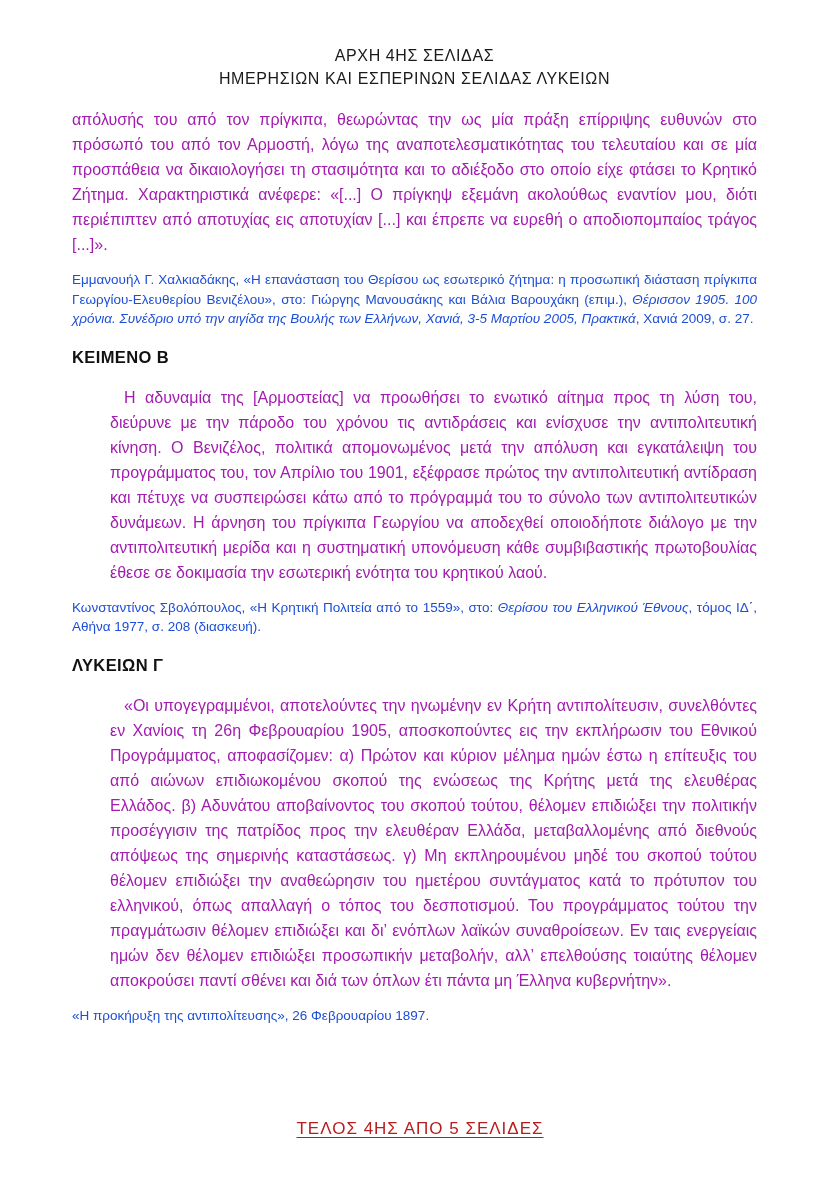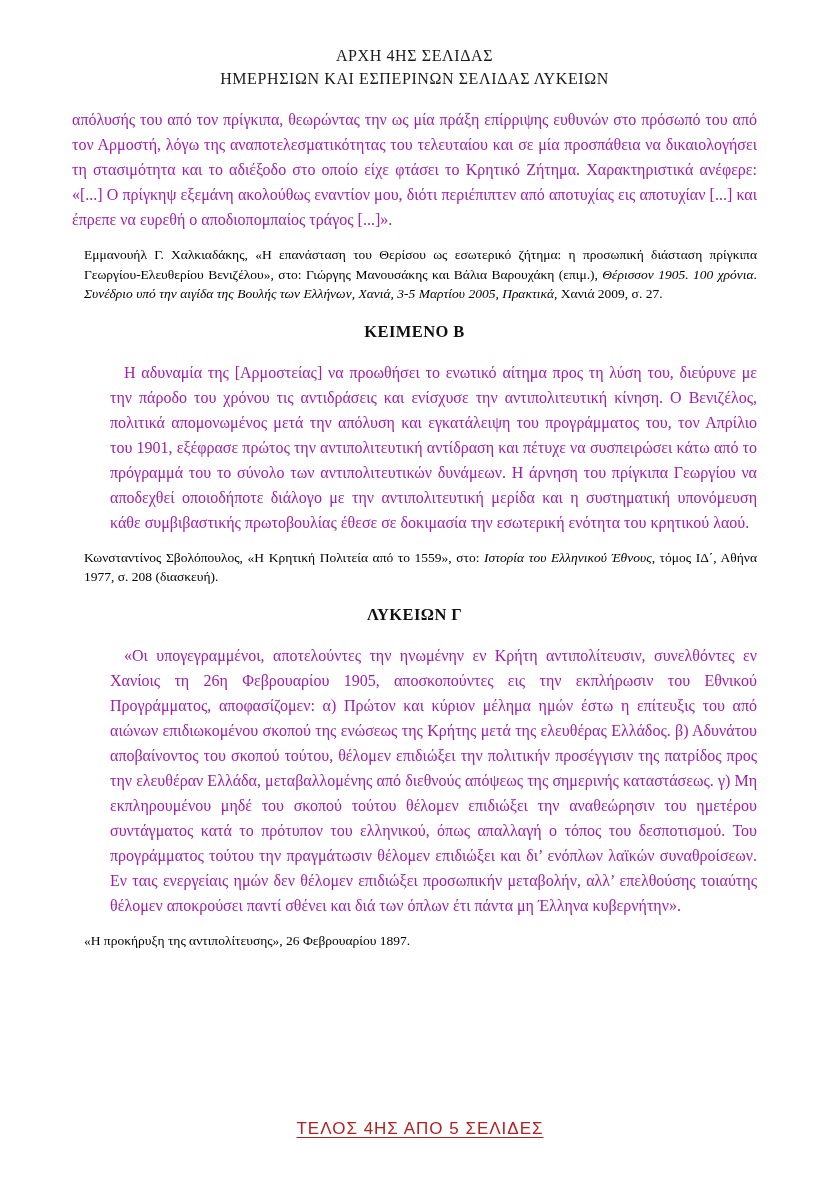--- a/index.html
+++ b/index.html
@@ -8,21 +8,20 @@
     position: relative;
     background: #ffffff;
     color: #111111;
     font-family: "Liberation Sans", "DejaVu Sans", sans-serif;
     overflow: hidden;
   }
   .page {
     position: absolute;
     inset: 0;
     padding: 44px 83px 0 72px;
-    font-family: Liberation Serif, serif;
   }
   .page-header {
     text-align: center;
     font-size: 16px;
     line-height: 23px;
     letter-spacing: 0.6px;
     color: #1a1a1a;
   }
   .body-par {
     margin-top: 17px;
@@ -31,27 +30,25 @@
     text-align: justify;
     text-justify: inter-word;
     color: #a21caf;
   }
   .body-par.indented { text-indent: 14px; margin-left: 38px; }
   .citation {
     margin-top: 13px;
     font-size: 13.5px;
     line-height: 19.5px;
     text-align: justify;
-    color: #000000;
-    margin-left: 12px;
+    color: #1d4ed8;
   }
   .citation .italic { font-style: italic; }
   .section-heading {
     margin-top: 17px;
-    text-align: center;
     font-weight: bold;
     font-size: 16.5px;
     line-height: 22px;
     letter-spacing: 0.4px;
     color: #111111;
   }
   .page-footer {
     position: absolute;
     left: 0;
     right: 0;
@@ -76,21 +73,21 @@
   </div>
 
   <p class="body-par">απόλυσής του από τον πρίγκιπα, θεωρώντας την ως μία πράξη επίρριψης ευθυνών στο πρόσωπό του από τον Αρμοστή, λόγω της αναποτελεσματικότητας του τελευταίου και σε μία προσπάθεια να δικαιολογήσει τη στασιμότητα και το αδιέξοδο στο οποίο είχε φτάσει το Κρητικό Ζήτημα. Χαρακτηριστικά ανέφερε: «[...] Ο πρίγκηψ εξεμάνη ακολούθως εναντίον μου, διότι περιέπιπτεν από αποτυχίας εις αποτυχίαν [...] και έπρεπε να ευρεθή ο αποδιοπομπαίος τράγος [...]».</p>
 
   <p class="citation"><span>Εμμανουήλ Γ. Χαλκιαδάκης, «Η επανάσταση του Θερίσου ως εσωτερικό ζήτημα: η προσωπική διάσταση πρίγκιπα Γεωργίου-Ελευθερίου Βενιζέλου», στο: Γιώργης Μανουσάκης και Βάλια Βαρουχάκη (επιμ.), </span><span class="italic">Θέρισσον 1905. 100 χρόνια. Συνέδριο υπό την αιγίδα της Βουλής των Ελλήνων, Χανιά, 3-5 Μαρτίου 2005, Πρακτικά</span><span>, Χανιά 2009, σ. 27.</span></p>
 
   <h2 class="section-heading">ΚΕΙΜΕΝΟ Β</h2>
 
   <p class="body-par indented">Η αδυναμία της [Αρμοστείας] να προωθήσει το ενωτικό αίτημα προς τη λύση του, διεύρυνε με την πάροδο του χρόνου τις αντιδράσεις και ενίσχυσε την αντιπολιτευτική κίνηση. Ο Βενιζέλος, πολιτικά απομονωμένος μετά την απόλυση και εγκατάλειψη του προγράμματος του, τον Απρίλιο του 1901, εξέφρασε πρώτος την αντιπολιτευτική αντίδραση και πέτυχε να συσπειρώσει κάτω από το πρόγραμμά του το σύνολο των αντιπολιτευτικών δυνάμεων. Η άρνηση του πρίγκιπα Γεωργίου να αποδεχθεί οποιοδήποτε διάλογο με την αντιπολιτευτική μερίδα και η συστηματική υπονόμευση κάθε συμβιβαστικής πρωτοβουλίας έθεσε σε δοκιμασία την εσωτερική ενότητα του κρητικού λαού.</p>
 
-  <p class="citation"><span>Κωνσταντίνος Σβολόπουλος, «Η Κρητική Πολιτεία από το 1559», στο: </span><span class="italic">Ιστορία του Ελληνικού Έθνους</span><span>, τόμος ΙΔ΄, Αθήνα 1977, σ. 208 (διασκευή).</span></p>
+  <p class="citation"><span>Κωνσταντίνος Σβολόπουλος, «Η Κρητική Πολιτεία από το 1559», στο: </span><span class="italic">Θερίσου του Ελληνικού Έθνους</span><span>, τόμος ΙΔ΄, Αθήνα 1977, σ. 208 (διασκευή).</span></p>
 
   <h2 class="section-heading">ΛΥΚΕΙΩΝ Γ</h2>
 
   <p class="body-par indented">«Οι υπογεγραμμένοι, αποτελούντες την ηνωμένην εν Κρήτη αντιπολίτευσιν, συνελθόντες εν Χανίοις τη 26η Φεβρουαρίου 1905, αποσκοπούντες εις την εκπλήρωσιν του Εθνικού Προγράμματος, αποφασίζομεν: α) Πρώτον και κύριον μέλημα ημών έστω η επίτευξις του από αιώνων επιδιωκομένου σκοπού της ενώσεως της Κρήτης μετά της ελευθέρας Ελλάδος. β) Αδυνάτου αποβαίνοντος του σκοπού τούτου, θέλομεν επιδιώξει την πολιτικήν προσέγγισιν της πατρίδος προς την ελευθέραν Ελλάδα, μεταβαλλομένης από διεθνούς απόψεως της σημερινής καταστάσεως. γ) Μη εκπληρουμένου μηδέ του σκοπού τούτου θέλομεν επιδιώξει την αναθεώρησιν του ημετέρου συντάγματος κατά το πρότυπον του ελληνικού, όπως απαλλαγή ο τόπος του δεσποτισμού. Του προγράμματος τούτου την πραγμάτωσιν θέλομεν επιδιώξει και δι’ ενόπλων λαϊκών συναθροίσεων. Εν ταις ενεργείαις ημών δεν θέλομεν επιδιώξει προσωπικήν μεταβολήν, αλλ’ επελθούσης τοιαύτης θέλομεν αποκρούσει παντί σθένει και διά των όπλων έτι πάντα μη Έλληνα κυβερνήτην».</p>
 
   <p class="citation">«Η προκήρυξη της αντιπολίτευσης», 26 Φεβρουαρίου 1897.</p>
 
 </div>
 
 <div class="page-footer">ΤΕΛΟΣ 4ΗΣ ΑΠΟ 5 ΣΕΛΙΔΕΣ</div>

